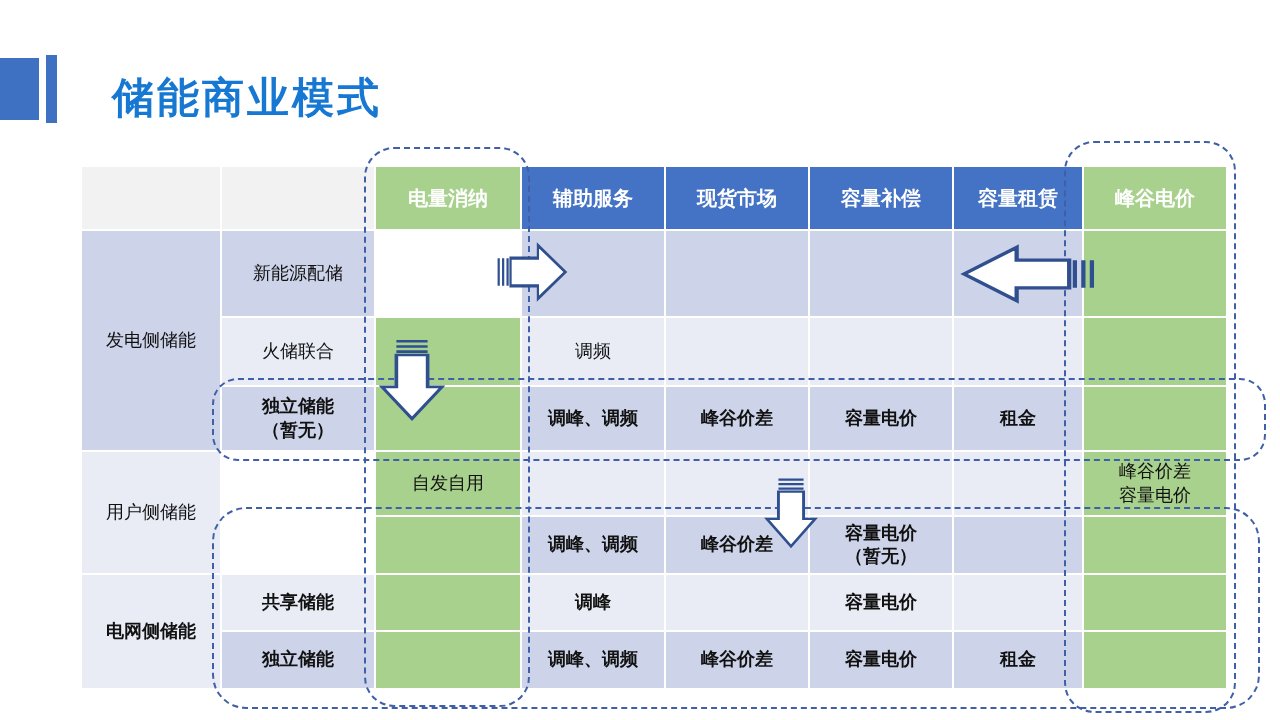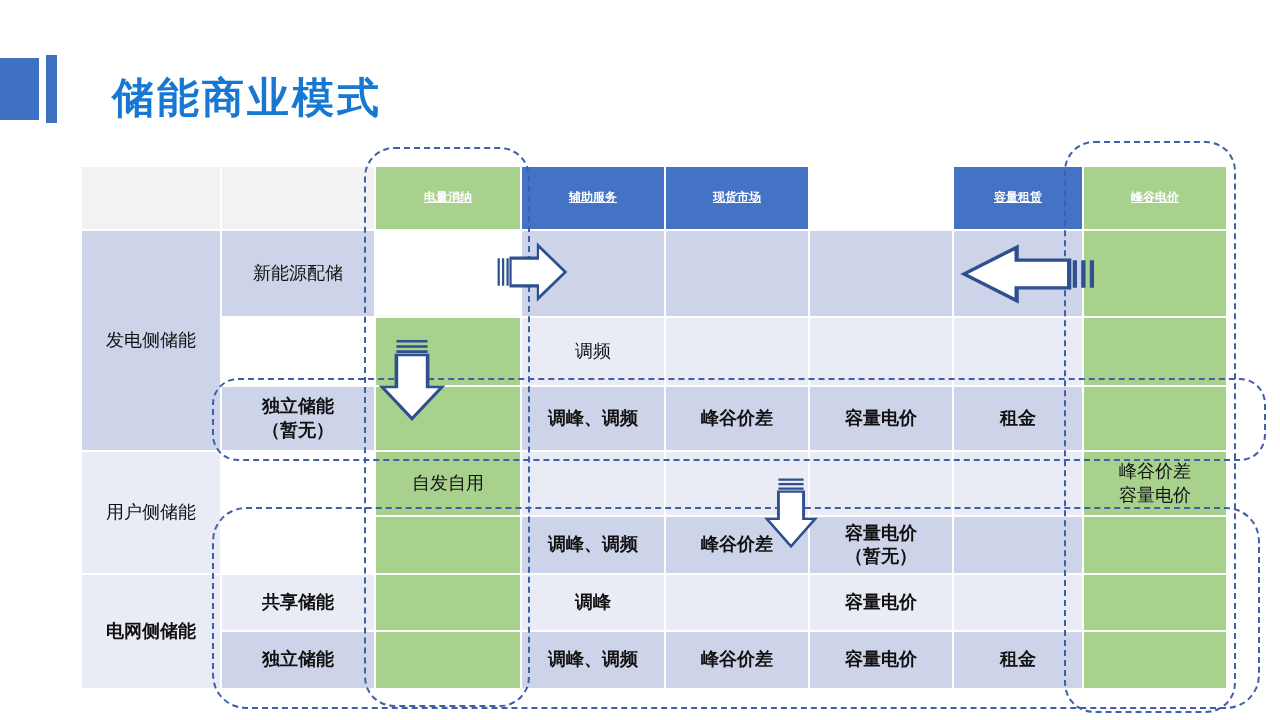--- a/index.html
+++ b/index.html
@@ -12,21 +12,21 @@
   .title{position:absolute;left:94px;top:52px;margin:18px;font-size:42px;font-weight:bold;
          color:#1678d2;letter-spacing:3px;}
 
   
   .table{position:absolute;left:82px;top:167px;display:grid;
          grid-template-columns:138px 152px 144px 142px 142px 142px 128px 142px;
          grid-template-rows:62px 85px 67px 63px 63px 56px 55px 56px;
          gap:2px;}
   .cell{display:flex;align-items:center;justify-content:center;text-align:center;
         font-size:18px;color:#111;white-space:pre-line;line-height:1.3;padding:0 4px;}
-  .hdr{font-size:12px;font-weight:bold;color:#fff;text-decoration:underline;}
+  .hdr{font-size:20px;font-weight:bold;color:#fff;}
   .gray{background:#f2f2f2;}
   .blue{background:#4472c4;}
   .green{background:#a9d18e;}
   .dark{background:#cdd3e8;}
   .light{background:#e9ecf5;}
   .bold{font-weight:bold;}
 
   
   .dashed{position:absolute;border:2px dashed #3f5fa8;pointer-events:none;}
   .rect-consumption{left:364px;top:147px;width:162px;height:556px;border-radius:30px;}
@@ -51,34 +51,36 @@
   <div class="accent-bar"></div>
   <h1 class="title">储能商业模式</h1>
 
   <div class="table">
 
     <div class="cell gray" style="grid-area:1/1"></div>
     <div class="cell gray" style="grid-area:1/2"></div>
     <div class="cell hdr green" style="grid-area:1/3">电量消纳</div>
     <div class="cell hdr blue" style="grid-area:1/4">辅助服务</div>
     <div class="cell hdr blue" style="grid-area:1/5">现货市场</div>
+    <div class="cell hdr blue" style="grid-area:1/6">容量补偿</div>
     <div class="cell hdr green" style="grid-area:1/8">峰谷电价</div>
     <div class="cell hdr blue" style="grid-area:1/7">容量租赁</div>
 
     <div class="cell dark" style="grid-area:2/1/5/2">发电侧储能</div>
     <div class="cell light" style="grid-area:5/1/7/2">用户侧储能</div>
     <div class="cell light bold" style="grid-area:7/1/9/2">电网侧储能</div>
 
     <div class="cell dark" style="grid-area:2/2">新能源配储</div>
     <div class="cell dark" style="grid-area:2/4"></div>
     <div class="cell dark" style="grid-area:2/5"></div>
     <div class="cell dark" style="grid-area:2/6"></div>
     <div class="cell dark" style="grid-area:2/7"></div>
     <div class="cell green" style="grid-area:2/8"></div>
 
+    <div class="cell light" style="grid-area:3/2">火储联合</div>
     <div class="cell green" style="grid-area:3/3"></div>
     <div class="cell light" style="grid-area:3/4">调频</div>
     <div class="cell light" style="grid-area:3/5"></div>
     <div class="cell light" style="grid-area:3/6"></div>
     <div class="cell light" style="grid-area:3/7"></div>
     <div class="cell green" style="grid-area:3/8"></div>
 
     <div class="cell dark bold" style="grid-area:4/2">独立储能
 （暂无）</div>
     <div class="cell green" style="grid-area:4/3"></div>

